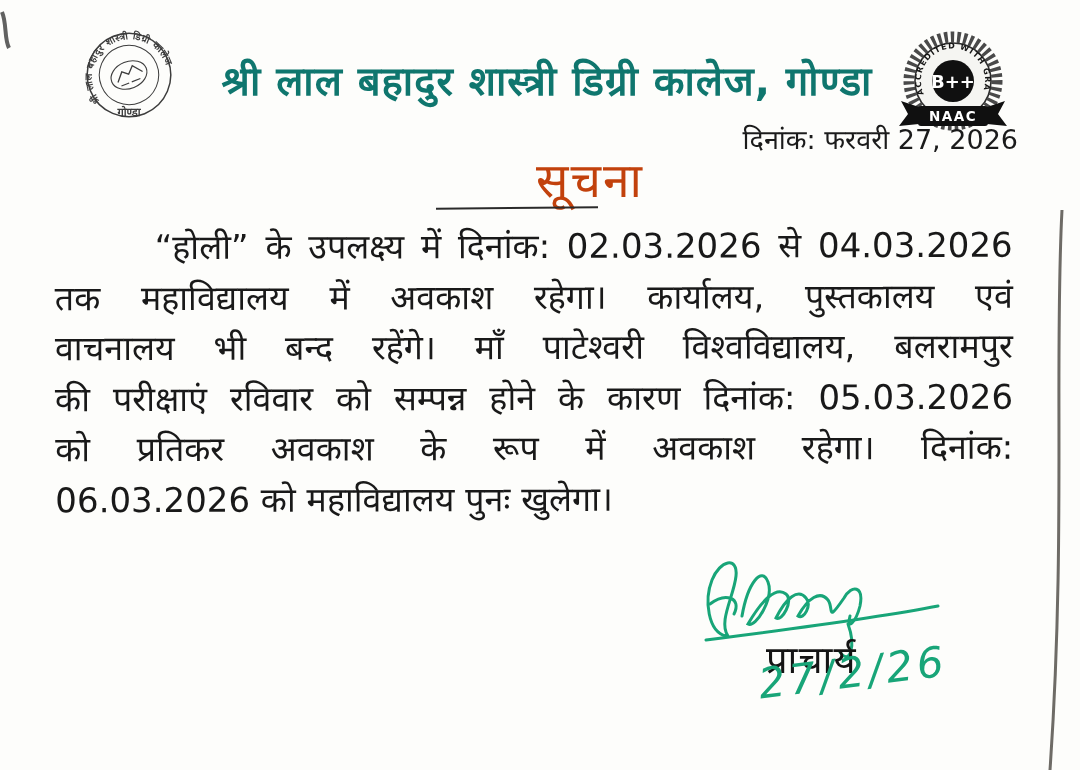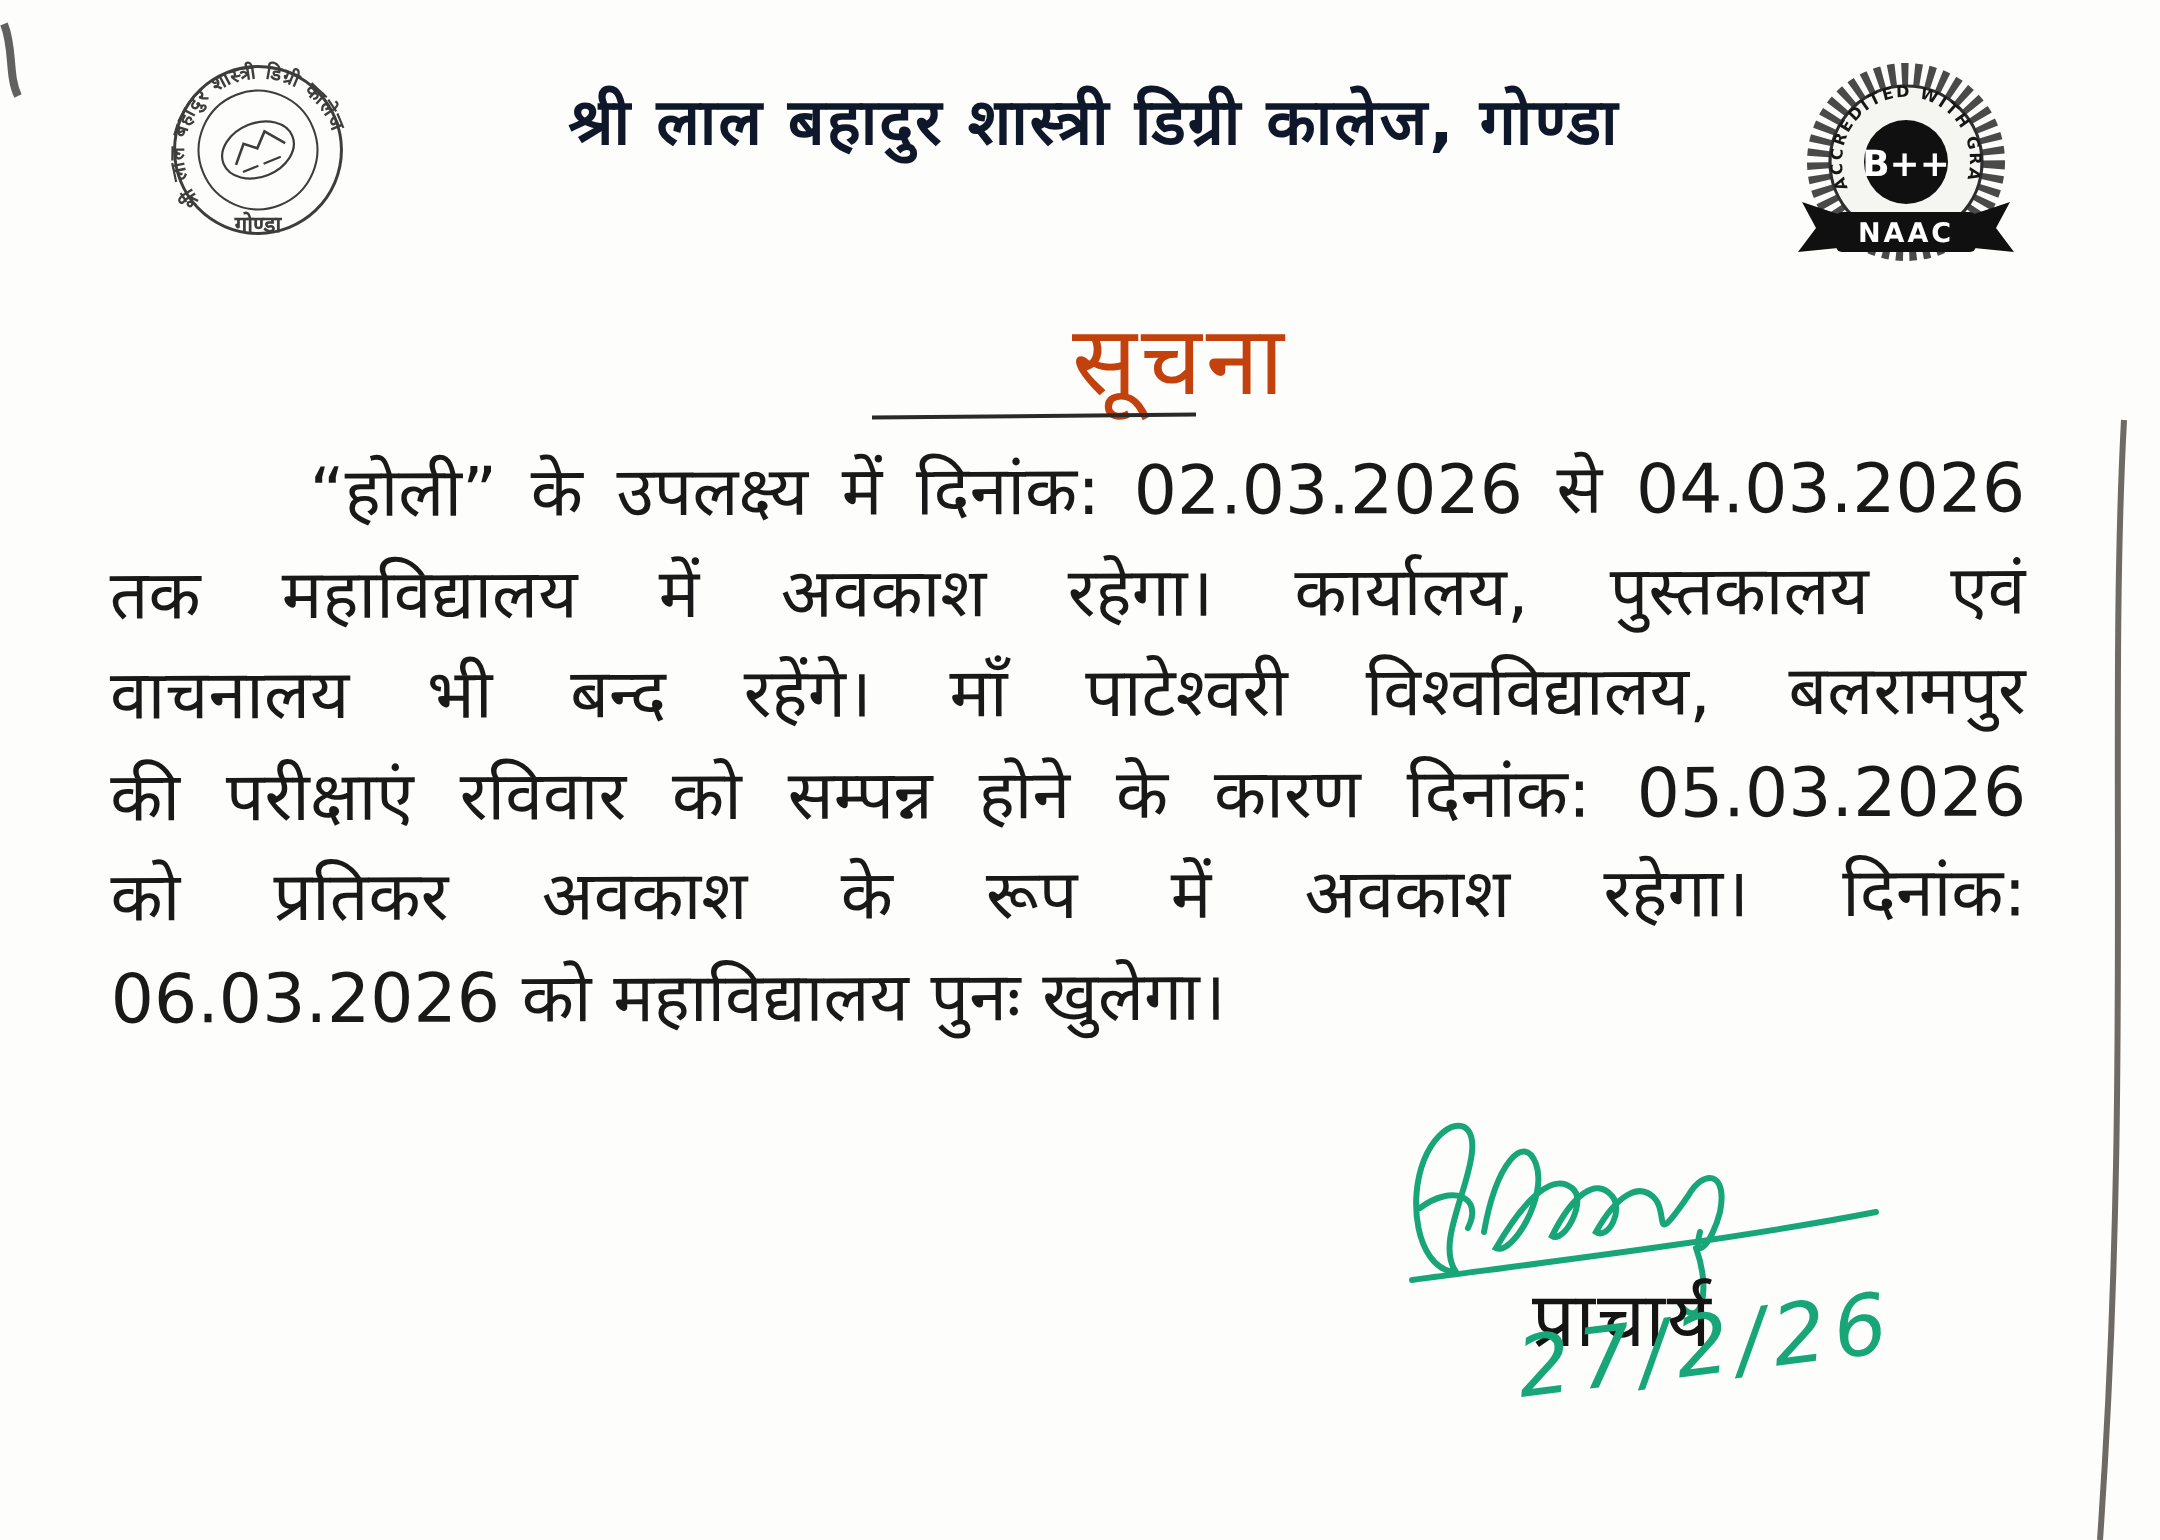--- a/index.html
+++ b/index.html
@@ -4,23 +4,23 @@
 <style>
   html,body{margin:0;padding:0;background:#e8e8e6;}
   .page{
     position:relative;width:1080px;height:770px;overflow:hidden;
     background:#fdfdfb;
     font-family:"DejaVu Sans", sans-serif;
     color:#1c1c1c;
   }
   
   .college-name{
-    position:absolute;left:192px;top:38px;width:710px;
-    text-align:center;font-size:32px;font-weight:700;
-    white-space:nowrap;letter-spacing:1px;color:#0f172a;
+    position:absolute;left:192px;top:52px;width:710px;
+    text-align:center;font-size:40px;font-weight:700;
+    white-space:nowrap;letter-spacing:1px;color:#0f766e;
   }
   .date-line{
     position:absolute;right:62px;top:120px;
     font-size:27px;color:#1b1b1b;white-space:nowrap;
   }
   .seal-wrap{position:absolute;left:74px;top:24px;width:110px;height:102px;}
   .badge-wrap{position:absolute;left:898px;top:26px;width:110px;height:108px;}
   
   .notice-title{
     position:absolute;left:420px;top:146px;width:224px;
@@ -97,20 +97,21 @@
       </text>
       <circle r="21" fill="#101010"></circle>
       <text x="0" y="7" text-anchor="middle" font-size="18" font-weight="800" fill="#ffffff">B++</text>
       <polygon points="-34,26 -52,20 -45,33 -54,45 -34,43" fill="#101010"></polygon>
       <polygon points="34,26 52,20 45,33 54,45 34,43" fill="#101010"></polygon>
       <rect x="-35" y="25" width="70" height="20" rx="3" fill="#101010"></rect>
       <text x="0" y="40" text-anchor="middle" font-size="13.5" font-weight="800" fill="#ffffff" letter-spacing="1.5">NAAC</text>
     </svg>
   </div>
 
+  <div class="date-line">दिनांक: फरवरी 27, 2026</div>
 
   <div class="notice-title">सूचना</div>
   <div class="title-underline"></div>
 
   <div class="notice-body">
     <div class="body-line first">“होली” के उपलक्ष्य में दिनांक: 02.03.2026 से 04.03.2026</div>
     <div class="body-line">तक महाविद्यालय में अवकाश रहेगा। कार्यालय, पुस्तकालय एवं</div>
     <div class="body-line">वाचनालय भी बन्द रहेंगे। माँ पाटेश्वरी विश्वविद्यालय, बलरामपुर</div>
     <div class="body-line">की परीक्षाएं रविवार को सम्पन्न होने के कारण दिनांक: 05.03.2026</div>
     <div class="body-line">को प्रतिकर अवकाश के रूप में अवकाश रहेगा। दिनांक:</div>

